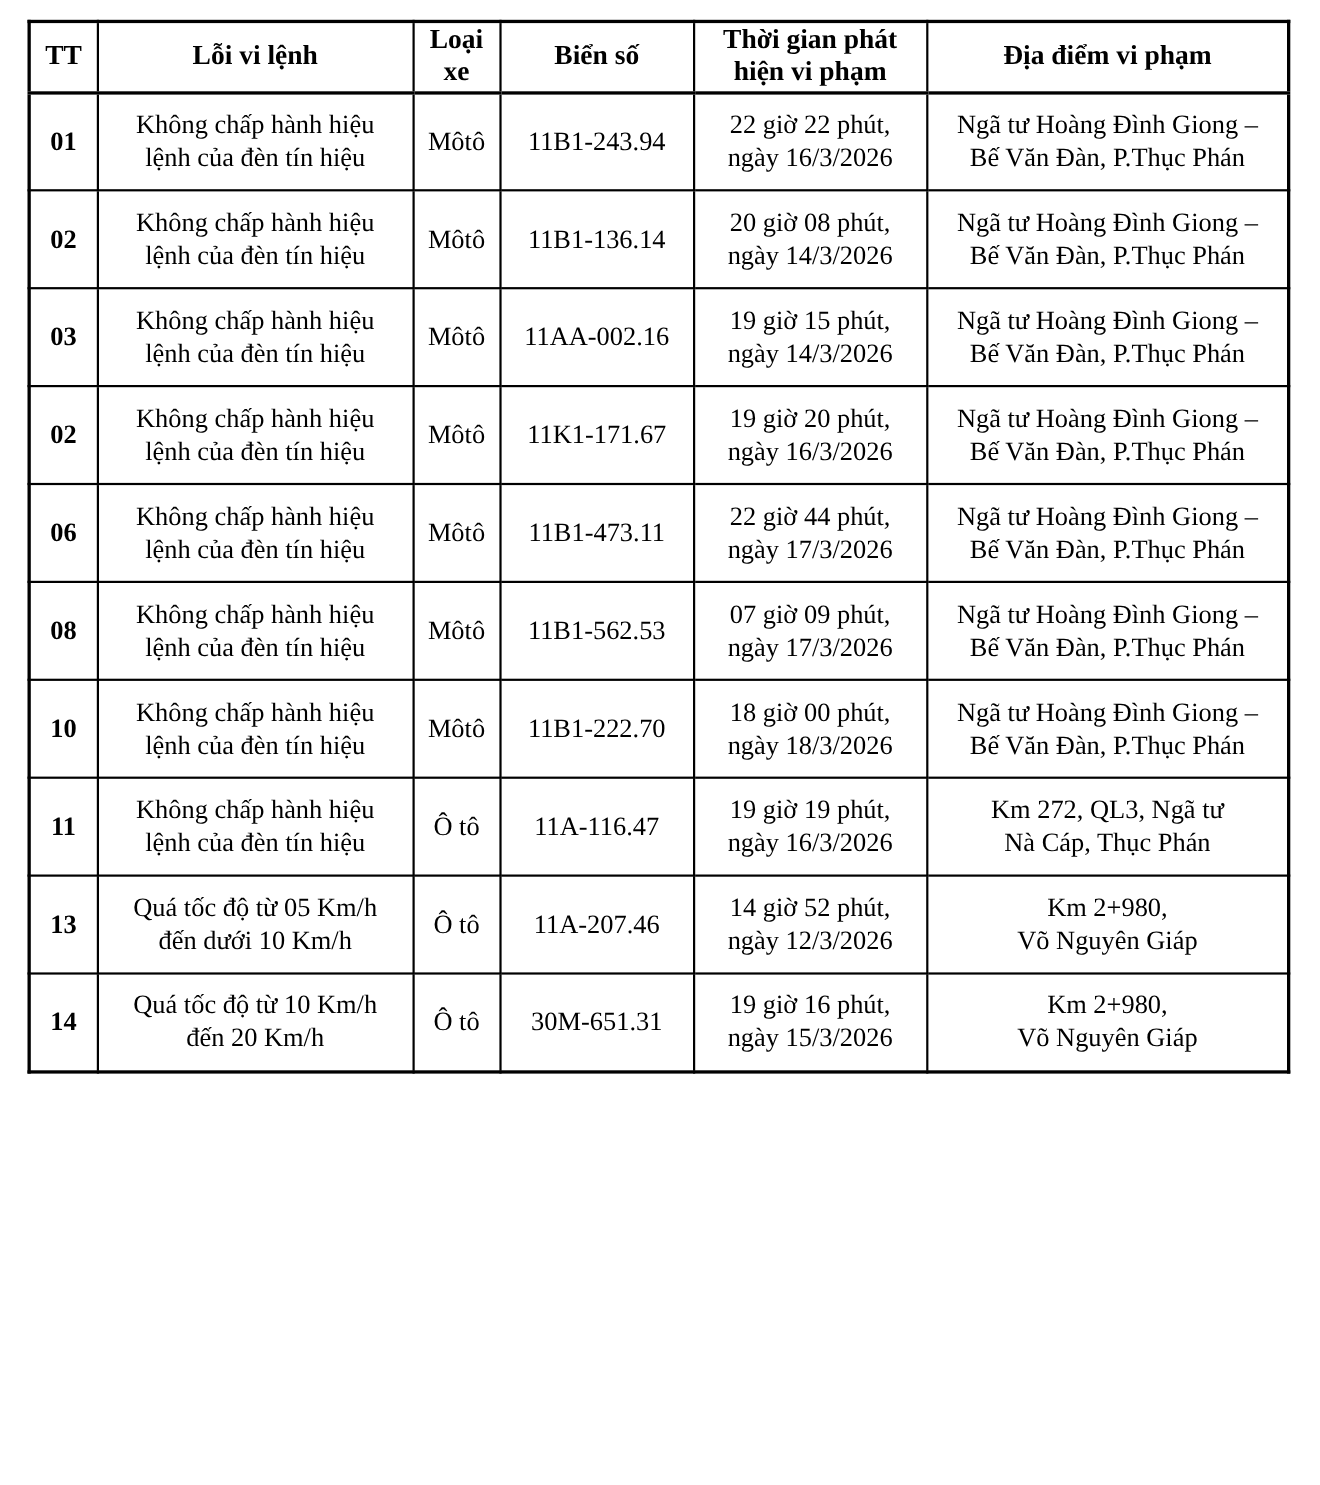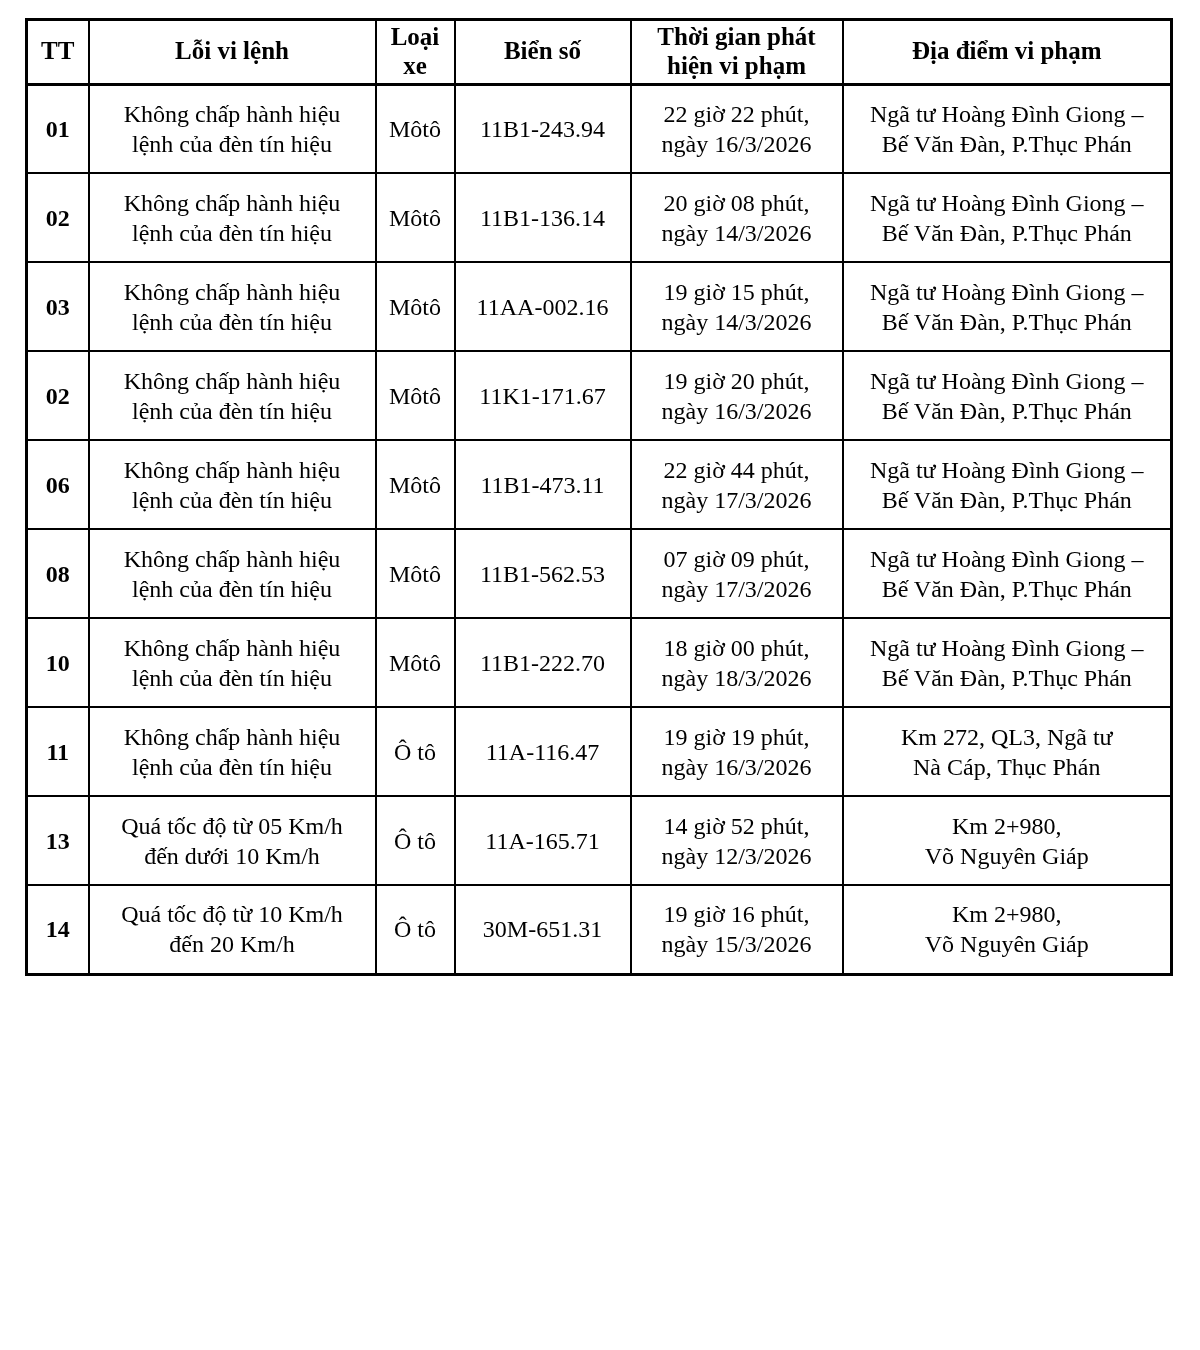--- a/index.html
+++ b/index.html
@@ -185,21 +185,21 @@
     <td class="col-location">Km 272, QL3, Ngã tư
 Nà Cáp, Thục Phán</td>
   </tr>
 
 
   <tr>
     <td class="col-tt">13</td>
     <td class="col-violation">Quá tốc độ từ 05 Km/h
 đến dưới 10 Km/h</td>
     <td class="col-vehicle">Ô tô</td>
-    <td class="col-plate">11A-165.71</td>
+    <td class="col-plate">11A-207.46</td>
     <td class="col-time">14 giờ 52 phút,
 ngày 12/3/2026</td>
     <td class="col-location">Km 2+980,
 Võ Nguyên Giáp</td>
   </tr>
 
   <tr>
     <td class="col-tt">14</td>
     <td class="col-violation">Quá tốc độ từ 10 Km/h
 đến 20 Km/h</td>

